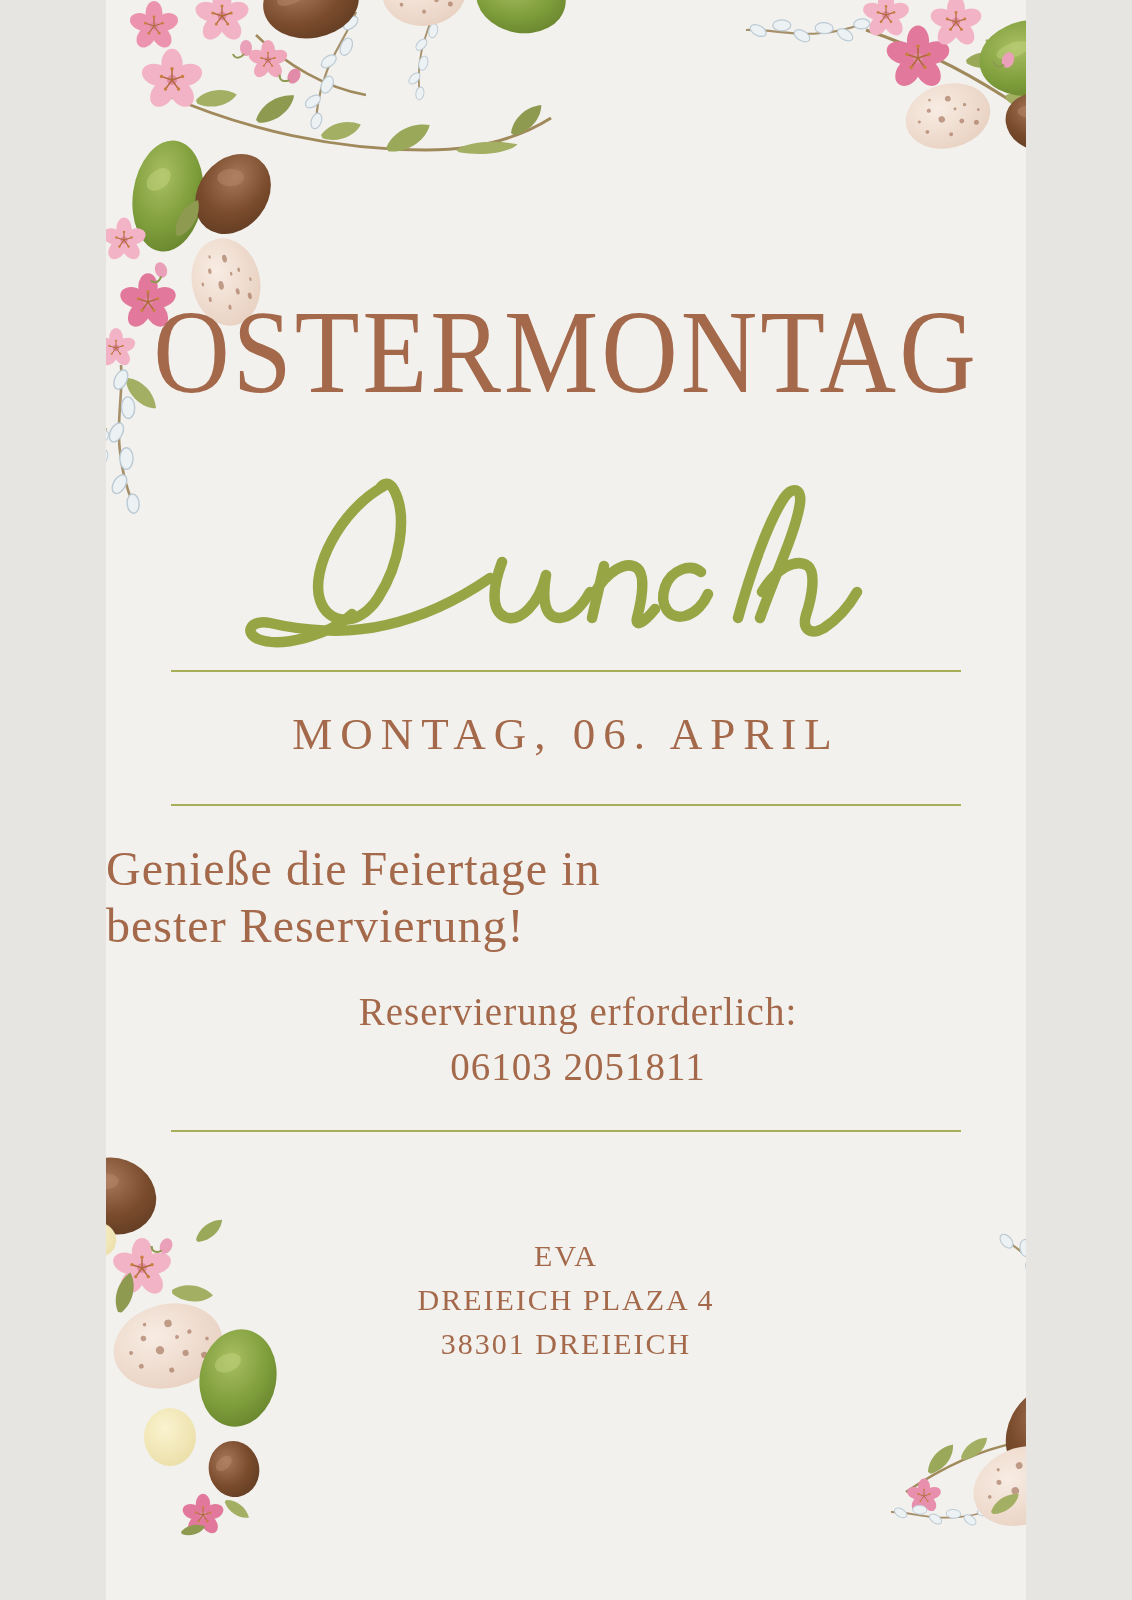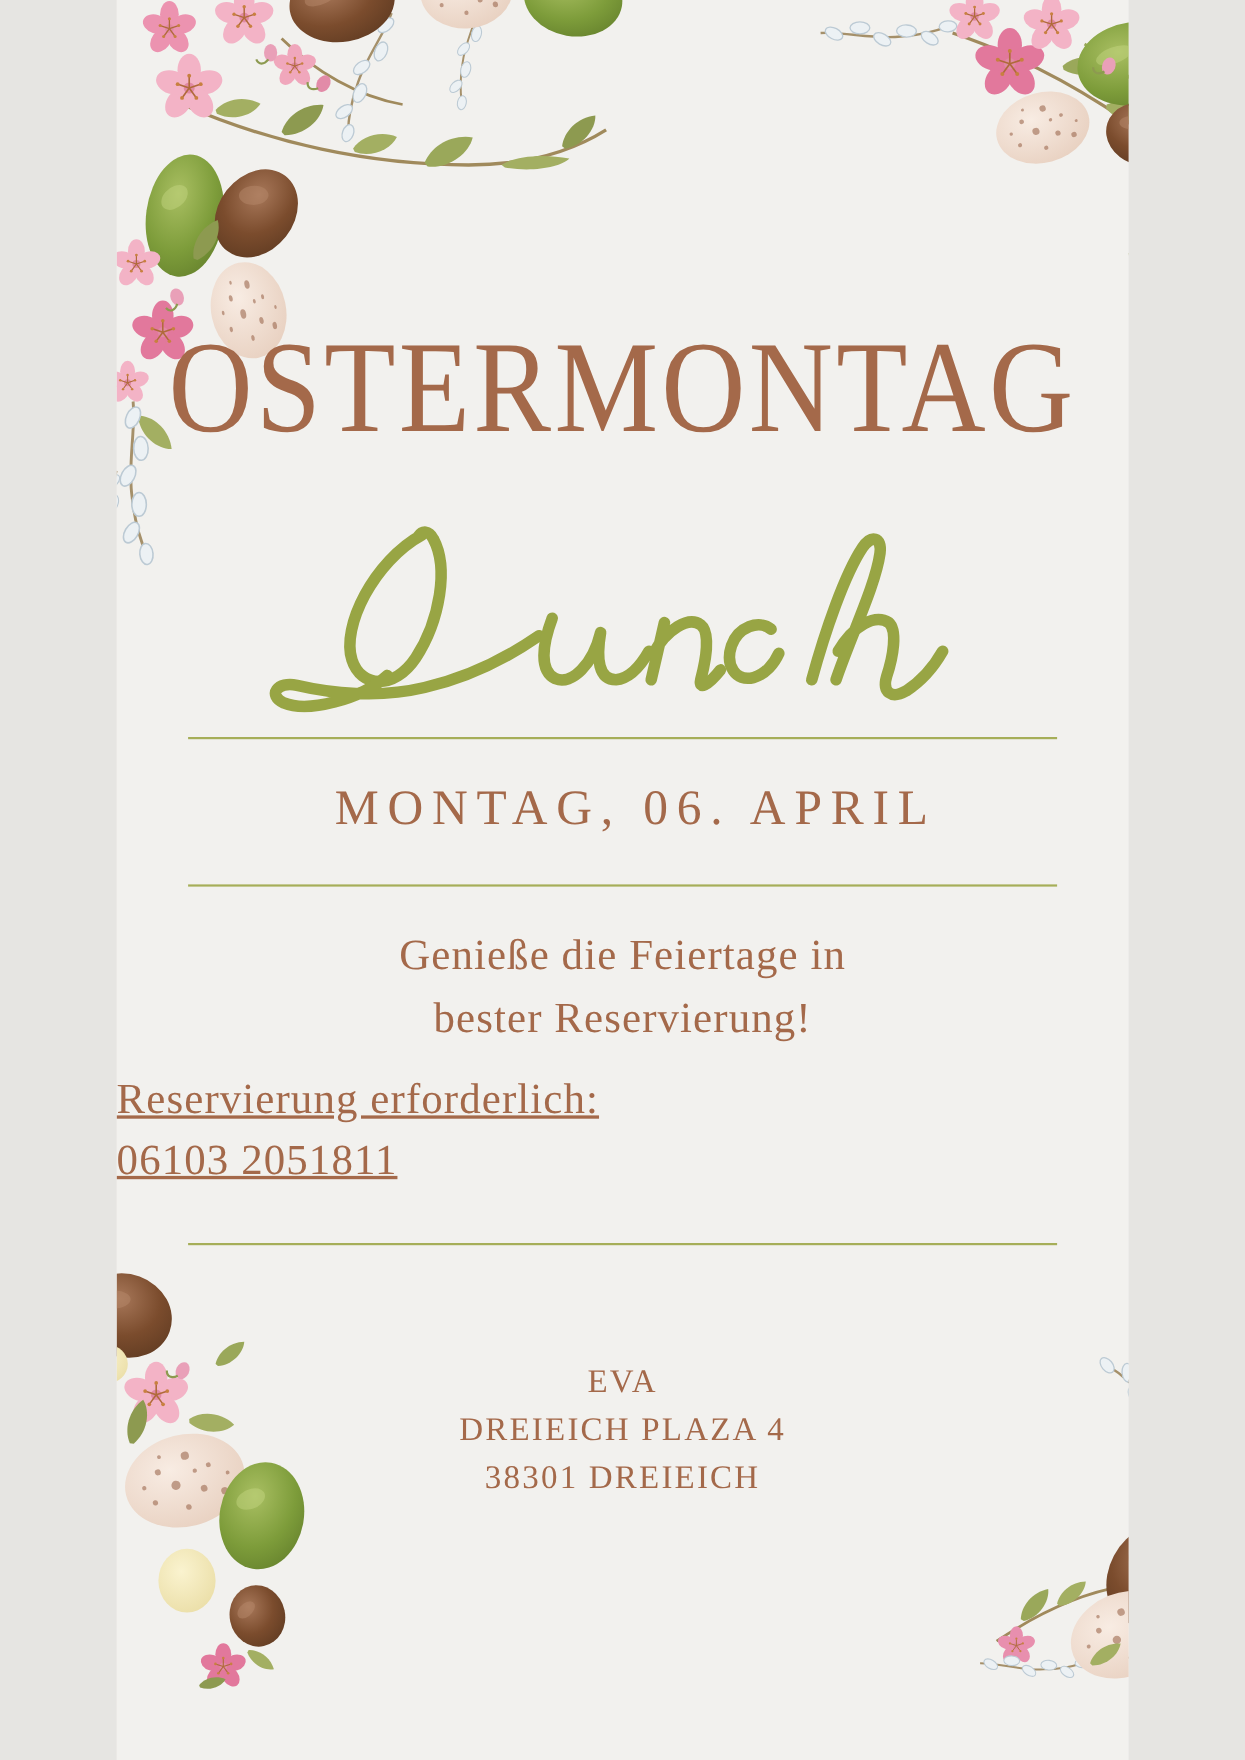--- a/index.html
+++ b/index.html
@@ -11,26 +11,26 @@
   .deco{position:absolute;left:0;top:0;width:1132px;height:1600px;pointer-events:none;}
   .title{
     position:absolute;top:284px;left:0;width:100%;margin:0;
     text-align:center;font-size:106px;font-weight:400;letter-spacing:3px;
     transform:scaleY(1.12);transform-origin:center top;color:#a4694a;white-space:nowrap;
   }
   .lunch{position:absolute;top:478px;left:50%;transform:translateX(-50%);width:660px;height:170px;}
   .lunch svg{display:block;width:100%;height:100%;}
   .rule{position:absolute;left:50%;transform:translateX(-50%);width:790px;height:2px;background:#a6ae58;}
   .rule1{top:670px}.rule2{top:804px}.rule3{top:1130px}
-  .date{position:absolute;top:708px;left:12px;width:100%;text-align:center;
+  .date{position:absolute;top:708px;left:0;width:100%;text-align:center;
         font-size:45px;letter-spacing:8px;white-space:nowrap;}
-  .msg{position:absolute;top:840px;left:0;width:100%;margin:0;text-align:center;
-       font-size:39px;line-height:57px;letter-spacing:1px;}
-  .res{position:absolute;top:972px;left:0;width:100%;margin:0;
-       font-size:39px;line-height:55px;letter-spacing:1px;text-decoration:underline;}
+  .msg{position:absolute;top:840px;left:0;width:100%;margin:0;text-align:left;
+       font-size:48px;line-height:57px;letter-spacing:1px;}
+  .res{position:absolute;top:972px;left:0;width:100%;margin:12px;text-align:center;
+       font-size:39px;line-height:55px;letter-spacing:1px;}
   .venue{position:absolute;top:1234px;left:0;width:100%;margin:0;text-align:center;
          font-size:30px;line-height:44px;letter-spacing:2px;}
   .sr-only{position:absolute;width:1px;height:1px;overflow:hidden;clip:rect(0 0 0 0);white-space:nowrap;}
 </style>
 </head>
 <body>
 
 <div class="page">
 
   <svg class="deco" viewBox="0 0 1132 1600" aria-hidden="true">

